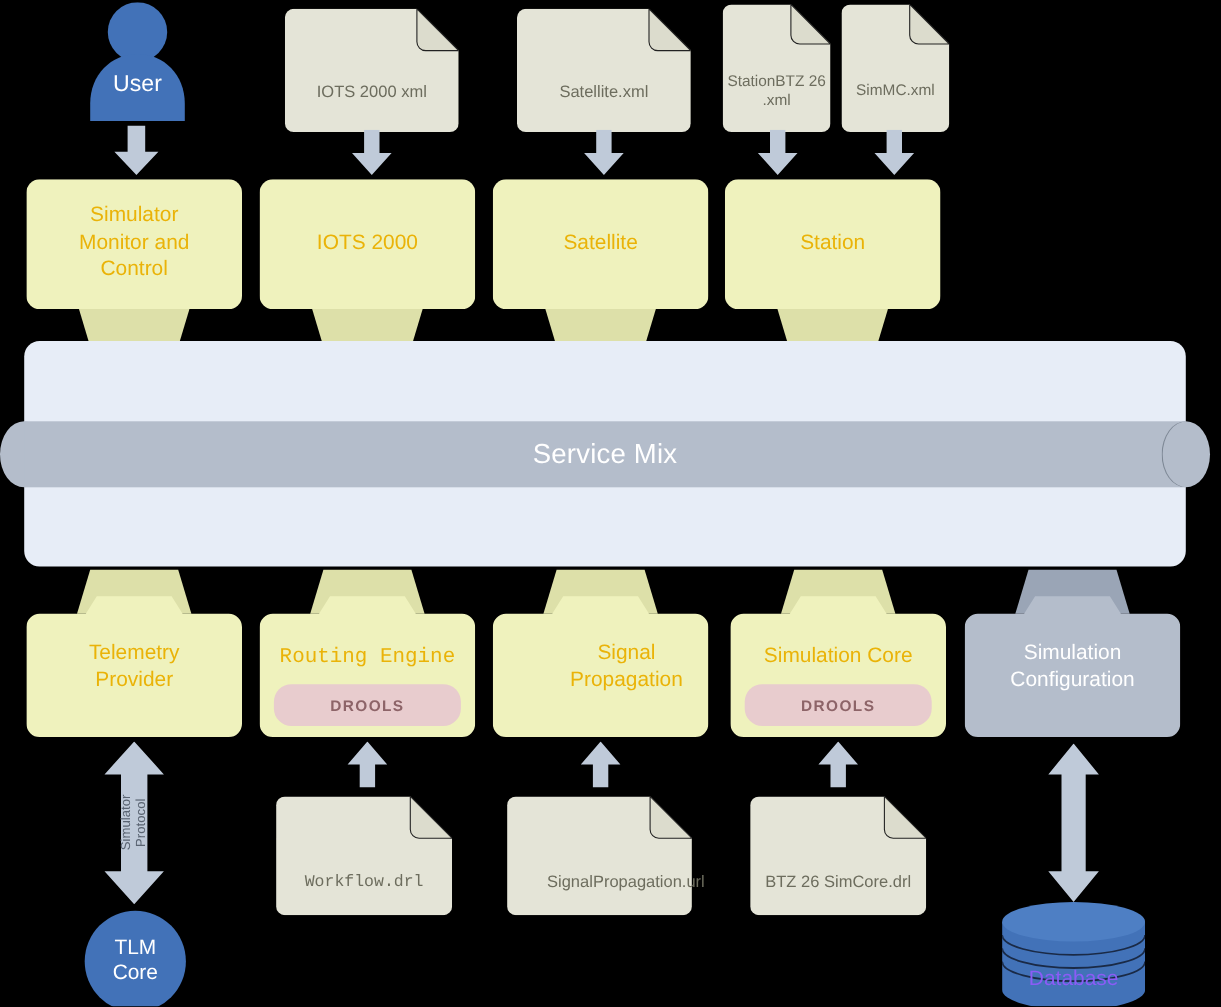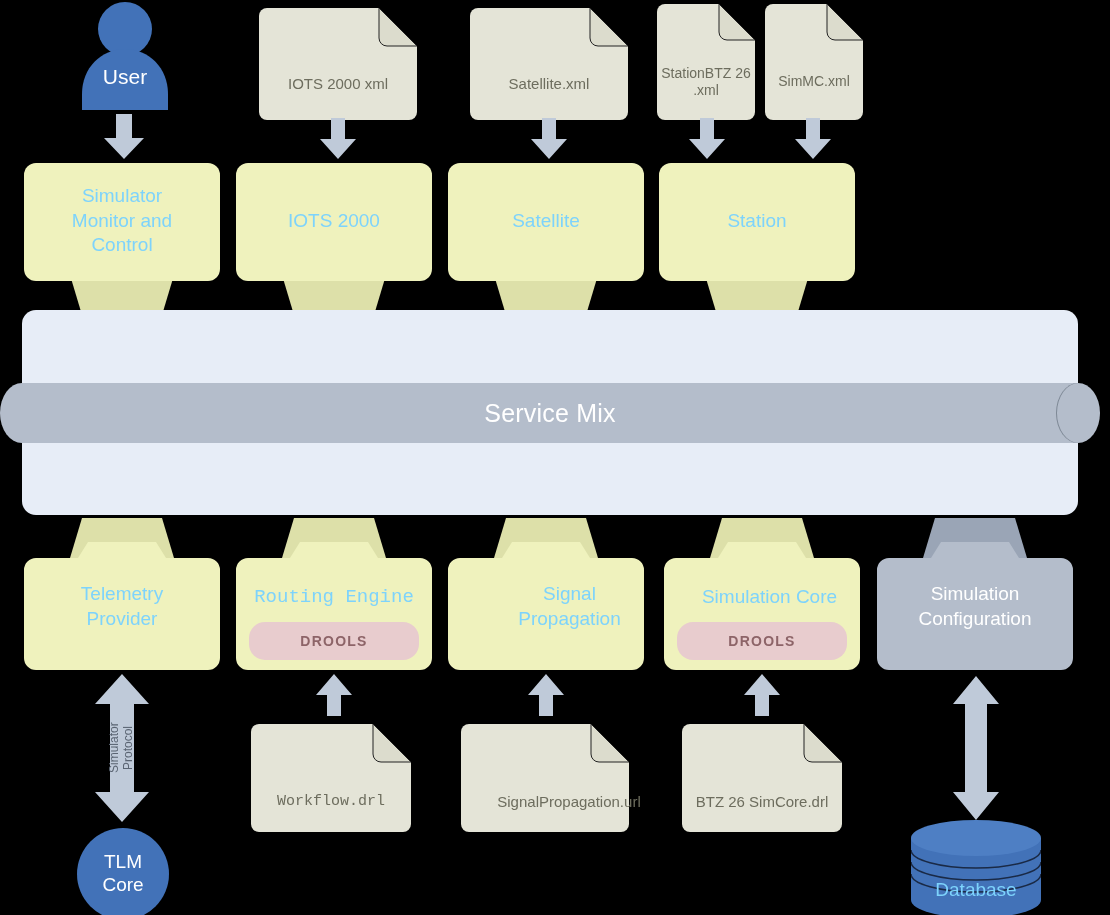--- a/index.html
+++ b/index.html
@@ -34,21 +34,21 @@
   .comp{position:absolute;}
   .comp svg{display:block;position:absolute;top:0;left:0;}
   .comp .comp-label{
     position:absolute;left:0;right:0;
     display:flex;align-items:center;justify-content:center;
     text-align:center;
     font-size:19px;
     line-height:1.3;
     white-space:pre-line;
   }
-  .comp.yellow .comp-label{color:#7dd3fc;}
+  .comp.yellow .comp-label{color:#eab308;}
   .comp.grey .comp-label{color:#ffffff;}
 
   
   .chip{
     position:absolute;
     border-radius:16px;
     display:flex;align-items:center;justify-content:center;
     font-size:14px;
     font-weight:bold;
     letter-spacing:.09em;
@@ -118,21 +118,21 @@
     color:#fff;font-size:19px;line-height:1.2;text-align:center;
     white-space:pre-line;
   }
 
   
   .db{position:absolute;}
   .db svg{display:block;}
   .db .db-label{
     position:absolute;left:0;right:0;
     display:flex;align-items:center;justify-content:center;
-    color:#7dd3fc;font-size:19px;
+    color:#8b5cf6;font-size:19px;
   }
 </style>
 </head>
 <body>
 
 <div id="stage">
 
   <div class="actor" style="left:80px;top:2px;width:90px;height:108px;">
     <svg width="90" height="108" viewBox="0 0 90 108">
       <circle cx="45" cy="27" r="27" fill="#4272b8"></circle>
@@ -262,21 +262,21 @@
 
   <div class="comp yellow" style="left:448px;top:512px;width:196px;height:158px;">
     <svg width="196" height="158" viewBox="0 0 196 158">
       <path d="M46 46 L58 6 H138 L150 46 Z" fill="#dde0a9"></path>
       <path d="M12 46 H54 L64 30 H132 L142 46 H184 A12 12 0 0 1 196 58 V146 A12 12 0 0 1 184 158 H12 A12 12 0 0 1 0 146 V58 A12 12 0 0 1 12 46 Z" fill="#eff2bd"></path>
     </svg>
     <div class="comp-label" style="top:66px;height:58px;padding-left:47px;">Signal
 Propagation</div>
   </div>
 
-  <div class="comp yellow" style="left:664px;top:512px;width:196px;height:158px;padding-left:15px;">
+  <div class="comp yellow" style="left:664px;top:512px;width:196px;height:158px;">
     <svg width="196" height="158" viewBox="0 0 196 158">
       <path d="M46 46 L58 6 H138 L150 46 Z" fill="#dde0a9"></path>
       <path d="M12 46 H54 L64 30 H132 L142 46 H184 A12 12 0 0 1 196 58 V146 A12 12 0 0 1 184 158 H12 A12 12 0 0 1 0 146 V58 A12 12 0 0 1 12 46 Z" fill="#eff2bd"></path>
     </svg>
     <div class="comp-label" style="top:72px;height:26px;">Simulation Core</div>
     <div class="chip" style="left:13px;top:110px;width:170px;height:38px;background:#e8ccce;color:#8d6468;">DROOLS</div>
   </div>
 
   <div class="comp grey" style="left:877px;top:508px;width:196px;height:162px;">
     <svg width="196" height="162" viewBox="0 0 196 162">

